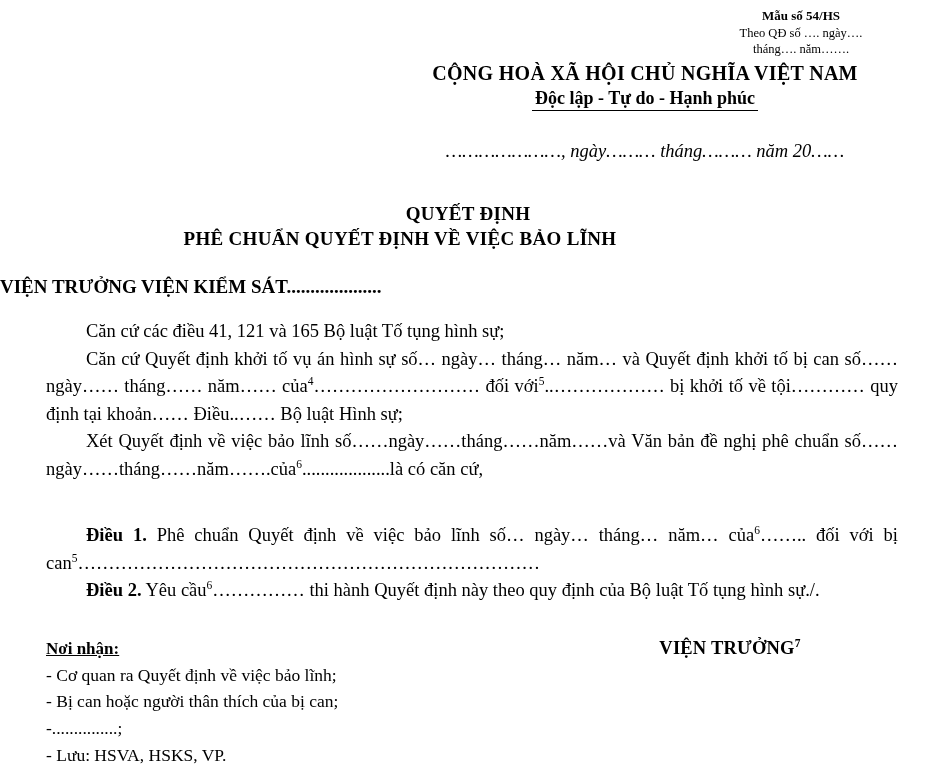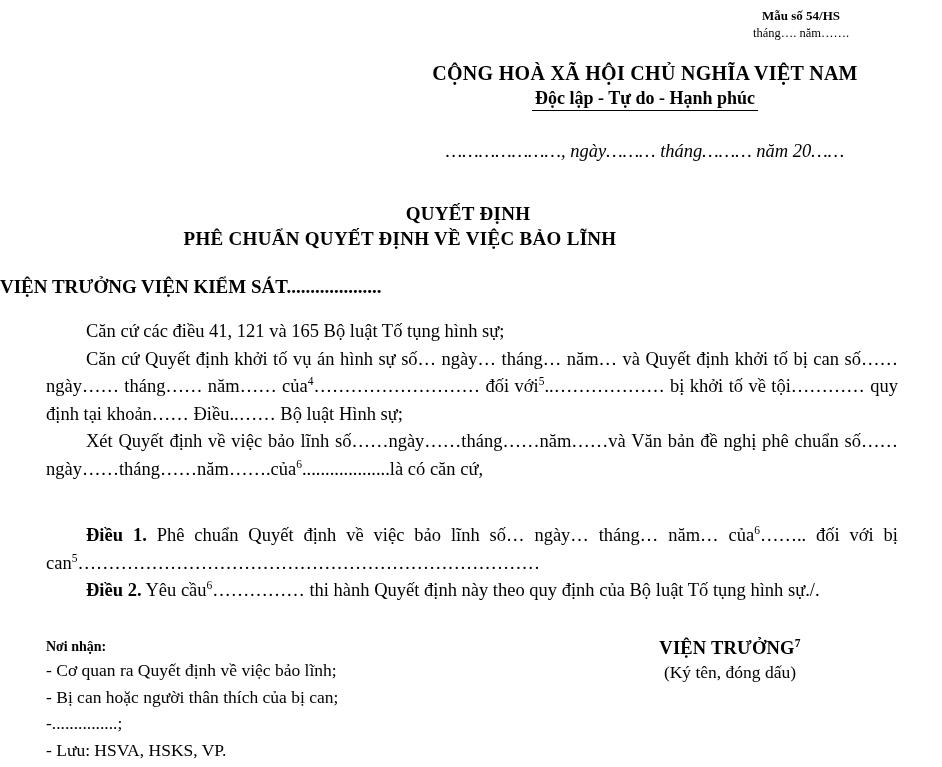--- a/index.html
+++ b/index.html
@@ -210,21 +210,22 @@
   .recipients {
     position: absolute;
     left: 46px;
     top: 0;
     width: 430px;
     font-size: 17.5px;
     line-height: 1.52;
   }
   .recipients-title {
     font-weight: bold;
-    font-size: 14px;
+    font-size: 17px;
+    text-decoration: underline;
   }
   .recipients-item {
     white-space: nowrap;
   }
 
   .signature {
     position: absolute;
     left: 560px;
     top: 2px;
     width: 340px;
@@ -240,20 +241,21 @@
     font-size: 17.5px;
   }
 </style>
 </head>
 <body>
 
 <div class="page">
 
   <div class="form-code">
     <div class="form-code-title">Mẫu số 54/HS</div>
+    <div class="form-code-line">Theo QĐ số …. ngày….</div>
     <div class="form-code-line">tháng…. năm…….</div>
   </div>
 
   <div class="header">
 
 
     <div class="nation-block">
       <div class="nation-title">CỘNG HOÀ XÃ HỘI CHỦ NGHĨA VIỆT NAM</div>
       <div class="nation-motto-wrap">
         <div class="nation-motto">Độc lập - Tự do - Hạnh phúc</div>
@@ -284,18 +286,17 @@
     <div class="recipients">
       <div class="recipients-title">Nơi nhận:</div>
       <div class="recipients-item">- Cơ quan ra Quyết định về việc bảo lĩnh;</div>
       <div class="recipients-item">- Bị can hoặc người thân thích của bị can;</div>
       <div class="recipients-item">-...............;</div>
       <div class="recipients-item">- Lưu: HSVA, HSKS, VP.</div>
     </div>
 
     <div class="signature">
       <div class="sig-title"><span>VIỆN TRƯỞNG</span><sup>7</sup></div>
-      <div class="sig-note">(Ký tên, đóng dấu)</div>
     </div>
 
   </div>
 
 </div>
 
 </body></html>

